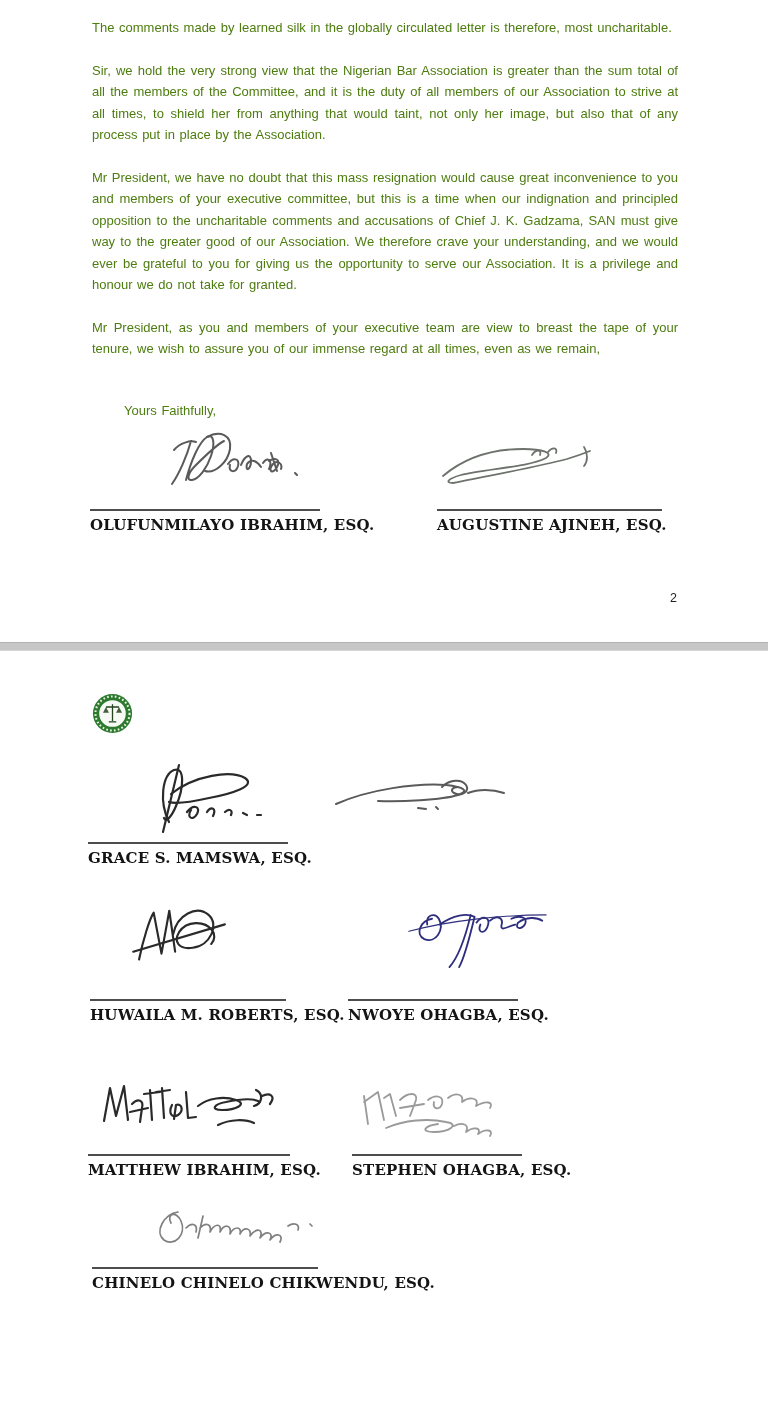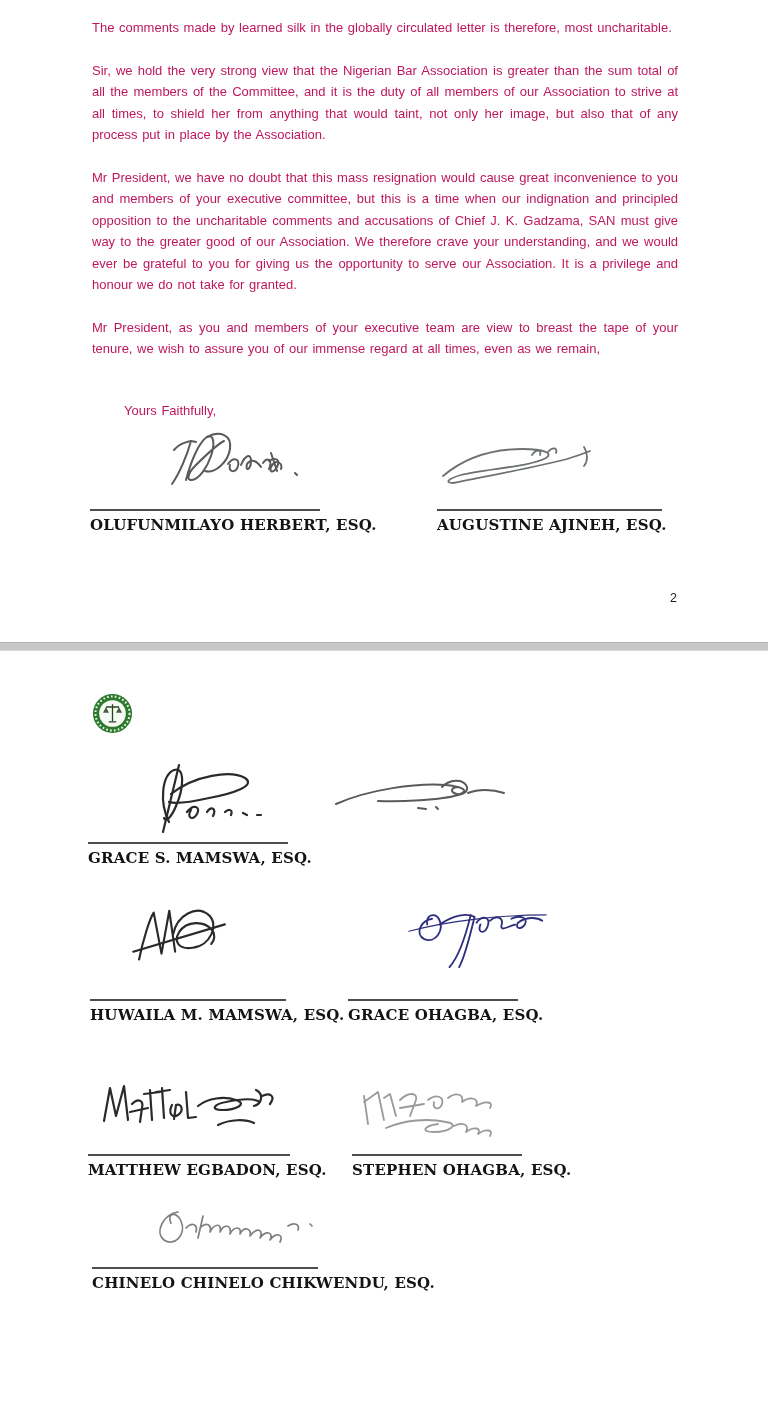--- a/index.html
+++ b/index.html
@@ -4,21 +4,21 @@
 <style>
   html,body{margin:0;padding:0;background:#ffffff;}
   .doc{
     position:relative;width:768px;height:1409px;background:#ffffff;
     font-family:"Liberation Sans",sans-serif;overflow:hidden;
   }
   
   .letter-body{position:absolute;left:92px;top:17px;width:586px;}
   .letter-body p{
     margin:0 0 21px 0;text-align:justify;font-size:13px;line-height:21.5px;
-    color:#be185d;word-spacing:1px;
+    color:#4d7c0f;word-spacing:1px;
   }
   .letter-body p.closing{margin-top:40px;text-align:left;margin-left:32px;}
   
   .sig-caption{position:absolute;}
   .sig-line{height:2px;background:#4d4d4d;}
   .sig-name{
     font-family:"DejaVu Serif",serif;font-weight:bold;font-size:15px;color:#141414;
     padding-top:5px;letter-spacing:0.2px;white-space:nowrap;
   }
   .sig-caption.center .sig-name{text-align:right;}
@@ -64,21 +64,21 @@
     <path d="M68 36 C73 29 80 30 78 38 C76 45 68 45 70 37 M81 37 C85 27 91 25 91 33 C91 41 85 45 87 36 C91 30 97 33 101 39 M103 35 C107 29 113 31 109 41 M111 25 L117 43 M109 33 C115 29 121 31 117 39 C113 47 107 43 113 36 C117 32 123 35 121 41 M135 45 L137 47"></path>
   </svg>
   <svg class="sig ink-soft" style="left:435px;top:440px;" width="165" height="50" viewBox="0 0 165 50">
     <path d="M8 36 C28 19 56 9 88 9 C108 9 119 13 111 18 C95 27 48 29 26 35 C12 39 10 43 18 43 C48 37 102 27 132 19 C142 16 150 13 155 11"></path>
     <path d="M97 15 C101 9 107 9 105 15 M113 12 C117 7 123 7 121 13"></path>
     <path d="M149 7 C153 13 153 21 149 26"></path>
   </svg>
 
   <div class="sig-caption" style="left:90px;top:509px;width:230px;">
     <div class="sig-line"></div>
-    <div class="sig-name">OLUFUNMILAYO HERBERT, ESQ.</div>
+    <div class="sig-name">OLUFUNMILAYO IBRAHIM, ESQ.</div>
   </div>
   <div class="sig-caption center" style="left:437px;top:509px;width:225px;">
     <div class="sig-line"></div>
     <div class="sig-name">AUGUSTINE AJINEH, ESQ.</div>
   </div>
 
   <div class="page-number">2</div>
 
   <div class="separator"></div>
 
@@ -114,45 +114,45 @@
   </svg>
   <svg class="sig ink-blue" style="left:405px;top:902px;" width="145" height="78" viewBox="0 0 150 80">
     <path d="M4 30 C45 19 100 13 146 13" style="stroke-width:1.1"></path>
     <path d="M28 17 C16 19 10 33 20 38 C32 43 41 28 35 17 C31 10 21 13 23 23"></path>
     <path d="M36 23 C50 13 64 11 72 15 M68 13 C62 38 54 58 46 67 M72 15 C66 40 60 60 56 67"></path>
     <path d="M74 21 C80 13 88 15 86 23 C84 33 74 33 78 23 M88 19 C94 13 102 15 100 23 C98 31 106 25 114 23"></path>
     <path d="M110 17 C118 13 128 15 124 23 C120 29 113 27 117 21 C125 15 136 15 142 19"></path>
   </svg>
   <div class="sig-caption" style="left:90px;top:999px;width:196px;">
     <div class="sig-line"></div>
-    <div class="sig-name">HUWAILA M. MAMSWA, ESQ.</div>
+    <div class="sig-name">HUWAILA M. ROBERTS, ESQ.</div>
   </div>
   <div class="sig-caption center" style="left:348px;top:999px;width:170px;">
     <div class="sig-line"></div>
-    <div class="sig-name">GRACE OHAGBA, ESQ.</div>
+    <div class="sig-name">NWOYE OHAGBA, ESQ.</div>
   </div>
 
   <svg class="sig ink-dark" style="left:98px;top:1075px;" width="180" height="58" viewBox="0 0 180 58">
     <path d="M6 46 L12 13 L18 41 L26 11 L30 45"></path>
     <path d="M34 29 C40 23 46 25 44 33 L42 47 M32 37 L50 33"></path>
     <path d="M52 15 L54 45 M46 19 L62 17"></path>
     <path d="M64 13 L66 43 M58 17 L72 15"></path>
     <path d="M74 30 C70 38 74 44 80 40 C86 36 84 28 78 30 L76 44"></path>
     <path d="M88 17 L90 43 L98 42"></path>
     <path d="M100 31 C110 23 126 21 138 25 C150 29 138 35 124 35 C112 35 116 29 128 27 C142 24 156 23 162 27 M158 15 C166 19 164 29 156 31 M164 21 C172 17 178 21 172 29 M120 50 C132 44 148 44 156 48"></path>
   </svg>
   <svg class="sig ink-light" style="left:350px;top:1080px;" width="185" height="62" viewBox="0 0 185 60">
     <path d="M14 15 L18 43 M14 21 L28 11 L34 39 M34 17 L40 13 L46 35"></path>
     <path d="M50 19 C58 11 68 11 66 19 L60 35 M50 27 L74 23"></path>
     <path d="M78 19 C86 13 94 15 92 23 C90 29 82 29 84 21 M98 17 C106 11 114 13 112 21 C120 15 130 17 126 25 C136 19 144 21 140 27"></path>
     <path d="M36 47 C54 39 78 37 96 41 C110 43 100 51 84 51 C70 51 74 45 88 43 M104 45 C112 41 120 43 116 51 C124 45 132 47 128 53 C136 47 144 49 140 55"></path>
   </svg>
   <div class="sig-caption" style="left:88px;top:1154px;width:202px;">
     <div class="sig-line"></div>
-    <div class="sig-name">MATTHEW EGBADON, ESQ.</div>
+    <div class="sig-name">MATTHEW IBRAHIM, ESQ.</div>
   </div>
   <div class="sig-caption center" style="left:352px;top:1154px;width:170px;">
     <div class="sig-line"></div>
     <div class="sig-name">STEPHEN OHAGBA, ESQ.</div>
   </div>
 
   <svg class="sig ink-faint" style="left:146px;top:1202px;" width="190" height="52" viewBox="0 0 190 52">
     <path d="M32 10 C18 12 8 30 18 38 C28 45 41 33 35 19 C31 9 20 11 25 21"></path>
     <path d="M40 26 C46 20 52 22 50 30 M57 14 L52 36 M54 26 C60 20 66 22 64 30 C68 22 76 20 74 30 C78 22 86 22 84 32 C88 24 96 24 94 32 C98 24 106 26 104 34 C110 26 118 26 114 36 C120 28 128 30 124 38 C130 30 138 32 134 40"></path>
     <path d="M142 24 C148 20 154 22 152 28 M164 22 L166 24"></path>

